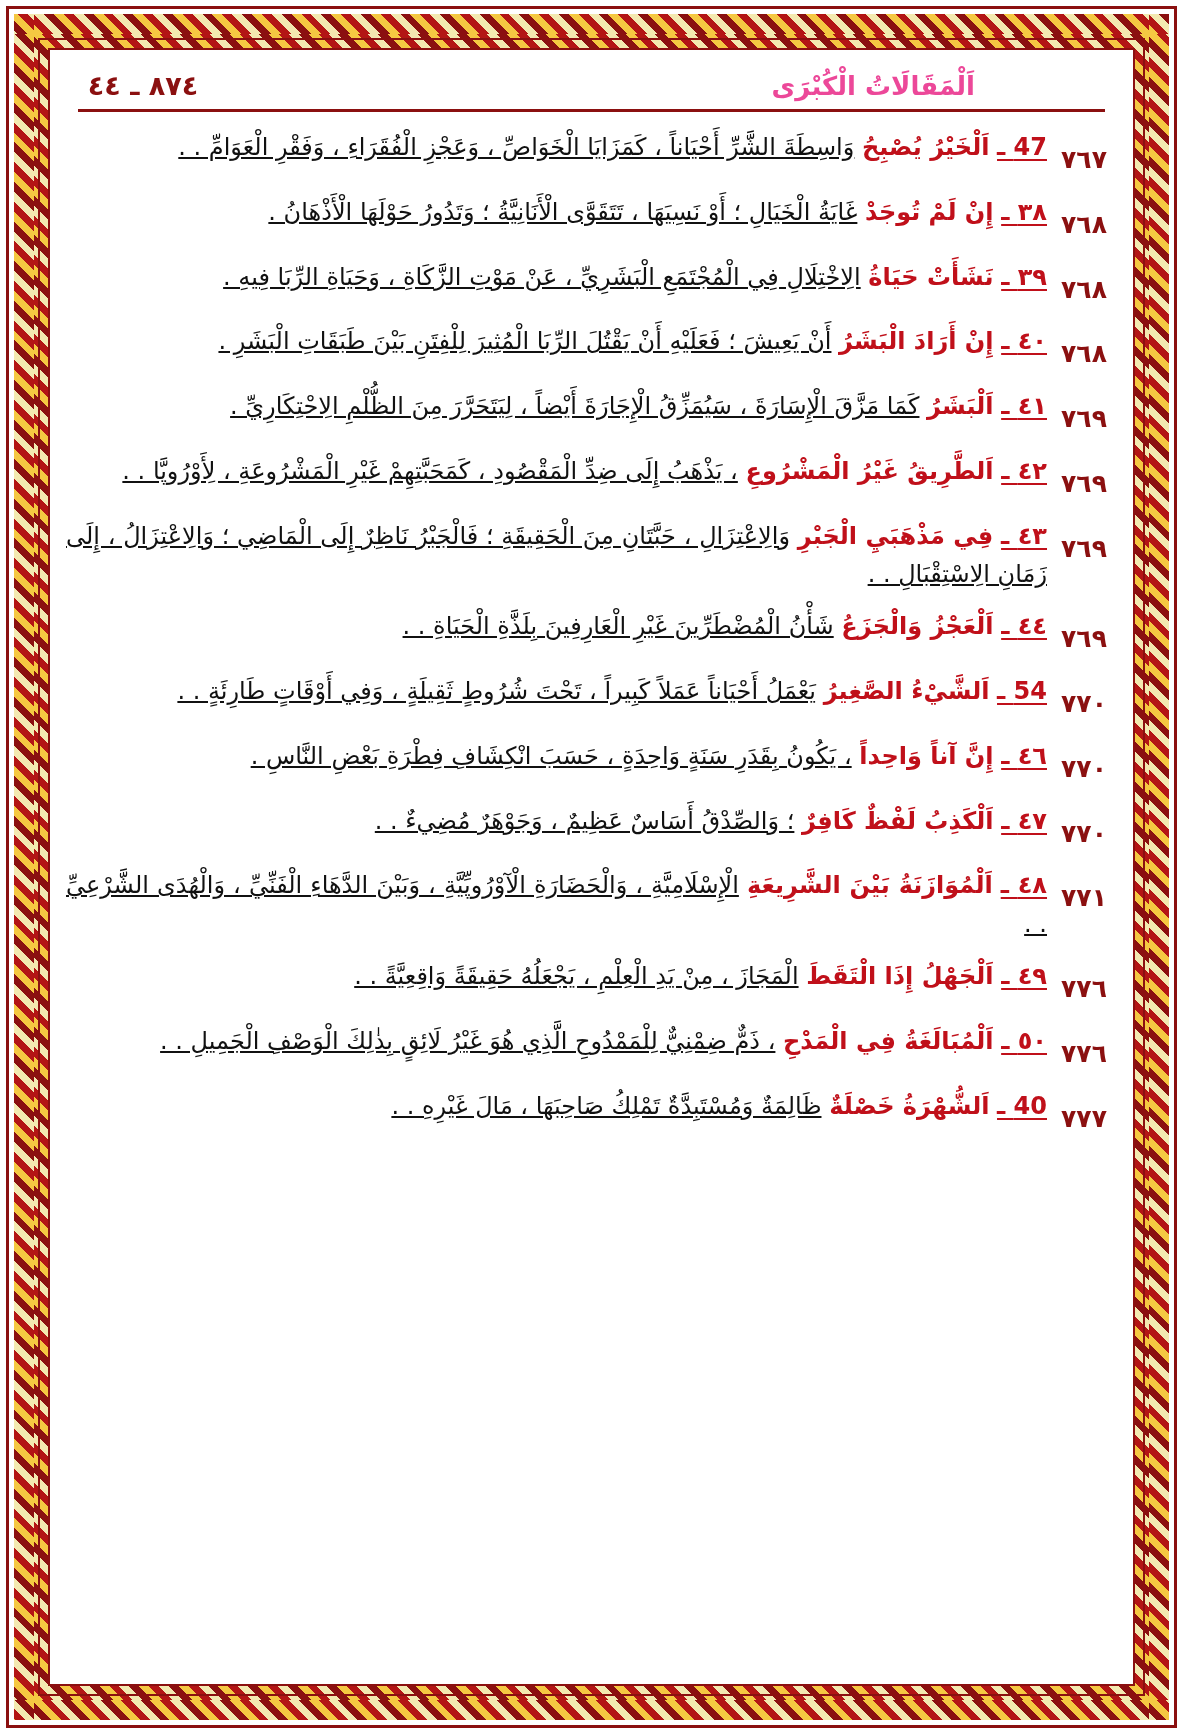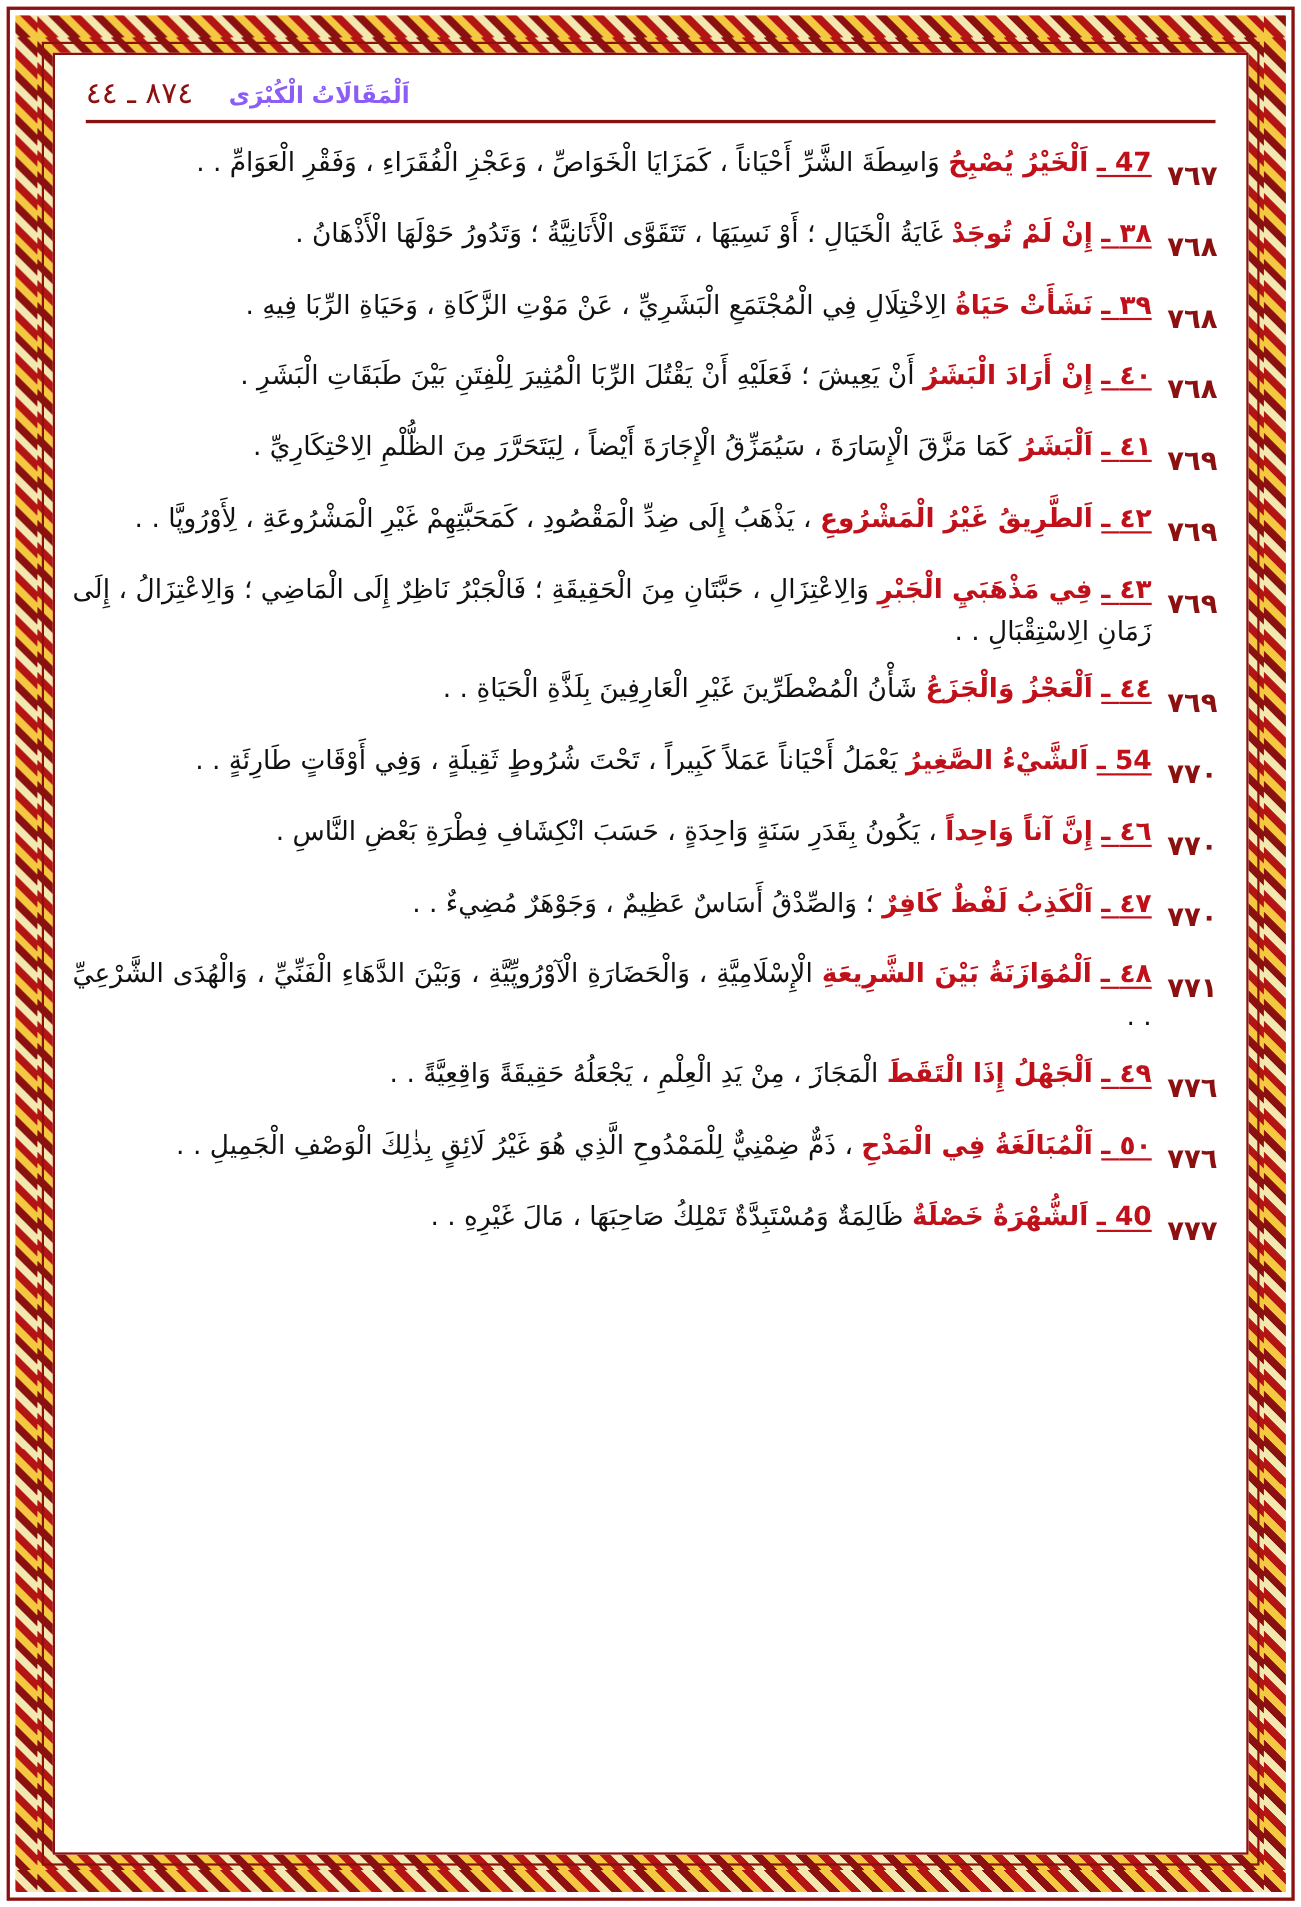--- a/index.html
+++ b/index.html
@@ -60,34 +60,34 @@
 
   
   .header{
     display:flex;
     flex-direction:row;
     align-items:baseline;
     justify-content:space-between;
     padding:18px 30px 0 30px;
   }
   .header-title{
-    font-size:21px;
-    font-weight:bold;
-    color:#8b5cf6;
+    font-size:26px;
+    font-weight:bold;
+    color:#ec4899;
     letter-spacing:0;
     flex:1;
-    text-align:left;
+    text-align:right;
   }
   .header-page{
     font-size:27px;
-    font-weight:normal;
+    font-weight:bold;
     color:#8b1010;
     white-space:nowrap;
     min-width:130px;
-    text-align:left;
+    text-align:center;
   }
   .header-spacer{min-width:130px;}
   .header-rule{
     margin:8px 30px 0 30px;
     height:3px;
     background:#8b1010;
   }
 
   
   .entries{
@@ -124,21 +124,21 @@
     color:#c0101a;
     font-weight:bold;
     text-decoration:underline;
     text-underline-offset:4px;
   }
   .kw{
     color:#c0101a;
     font-weight:bold;
     text-underline-offset:4px;
   }
-  .rest{color:#111111;}
+  .rest{color:#111111;text-decoration:underline;}
 </style>
 </head>
 <body>
 
 <div class="page">
   <div class="frame-outer"></div>
   <div class="frame-band">
     <div class="frame-band-inner"></div>
   </div>
   <div class="frame-thin"></div>

